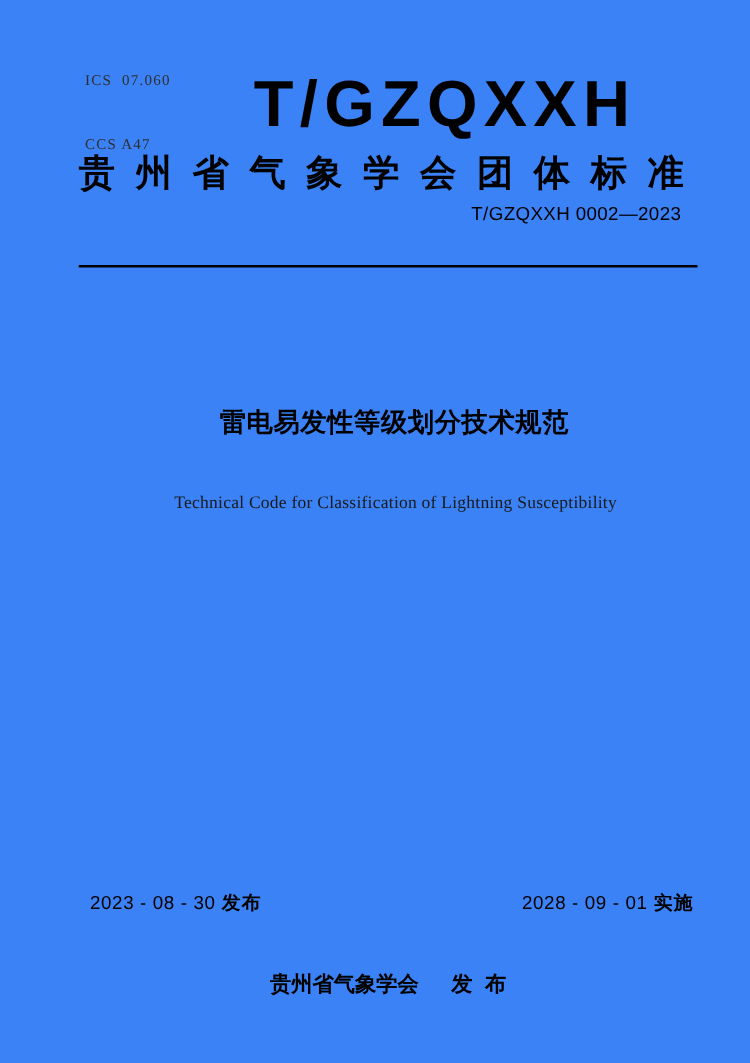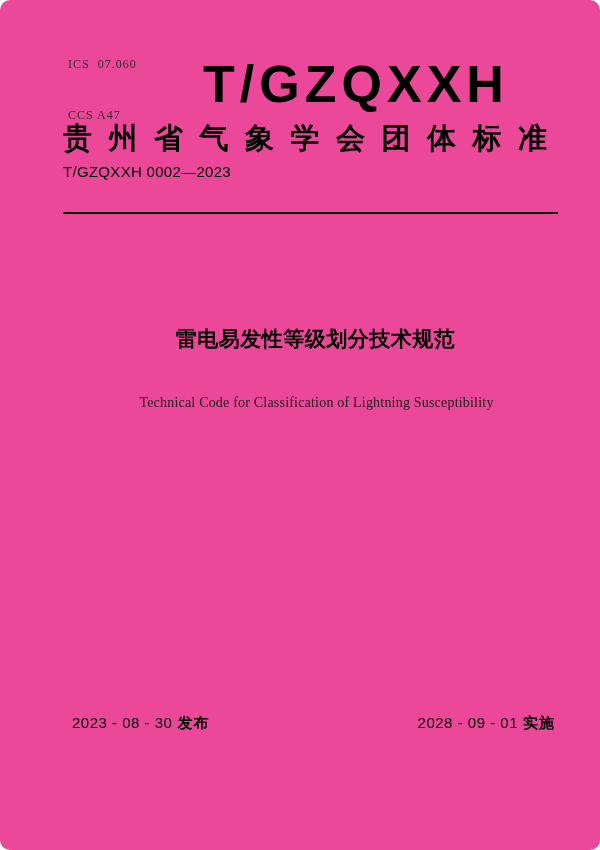--- a/index.html
+++ b/index.html
@@ -4,25 +4,24 @@
 <style>
   html, body {
     margin: 0;
     padding: 0;
     background: #ffffff;
   }
   .page {
     position: relative;
     width: 600px;
     height: 850px;
-    background: #ec4899;
+    background: #3b82f6;
     overflow: hidden;
     font-family: "Liberation Sans", sans-serif;
     color: #000;
-    border-radius: 10px;
   }
 
   
   .ics-block {
     position: absolute;
     top: 22px;
     left: 68px;
     font-family: "Liberation Serif", serif;
     font-size: 12px;
     line-height: 17px;
@@ -71,21 +70,21 @@
   }
 
   
   .doc-number {
     position: absolute;
     top: 163px;
     left: 63px;
     width: 495px;
     box-sizing: border-box;
     padding-right: 13px;
-    text-align: left;
+    text-align: right;
     font-family: "Liberation Sans", sans-serif;
     font-size: 15px;
     letter-spacing: 0.3px;
   }
 
   
   .rule {
     position: absolute;
     top: 212px;
     left: 63px;
@@ -194,14 +193,17 @@
 
   <div class="dates-row">
     <div>
       <span class="date-value">2023 - 08 - 30</span><span class="date-label">发布</span>
     </div>
     <div>
       <span class="date-value">2028 - 09 - 01</span><span class="date-label">实施</span>
     </div>
   </div>
 
+  <div class="publisher-row">
+    <span>贵州省气象学会</span><span class="publish-action">发布</span>
+  </div>
 
 </div>
 
 </body></html>

